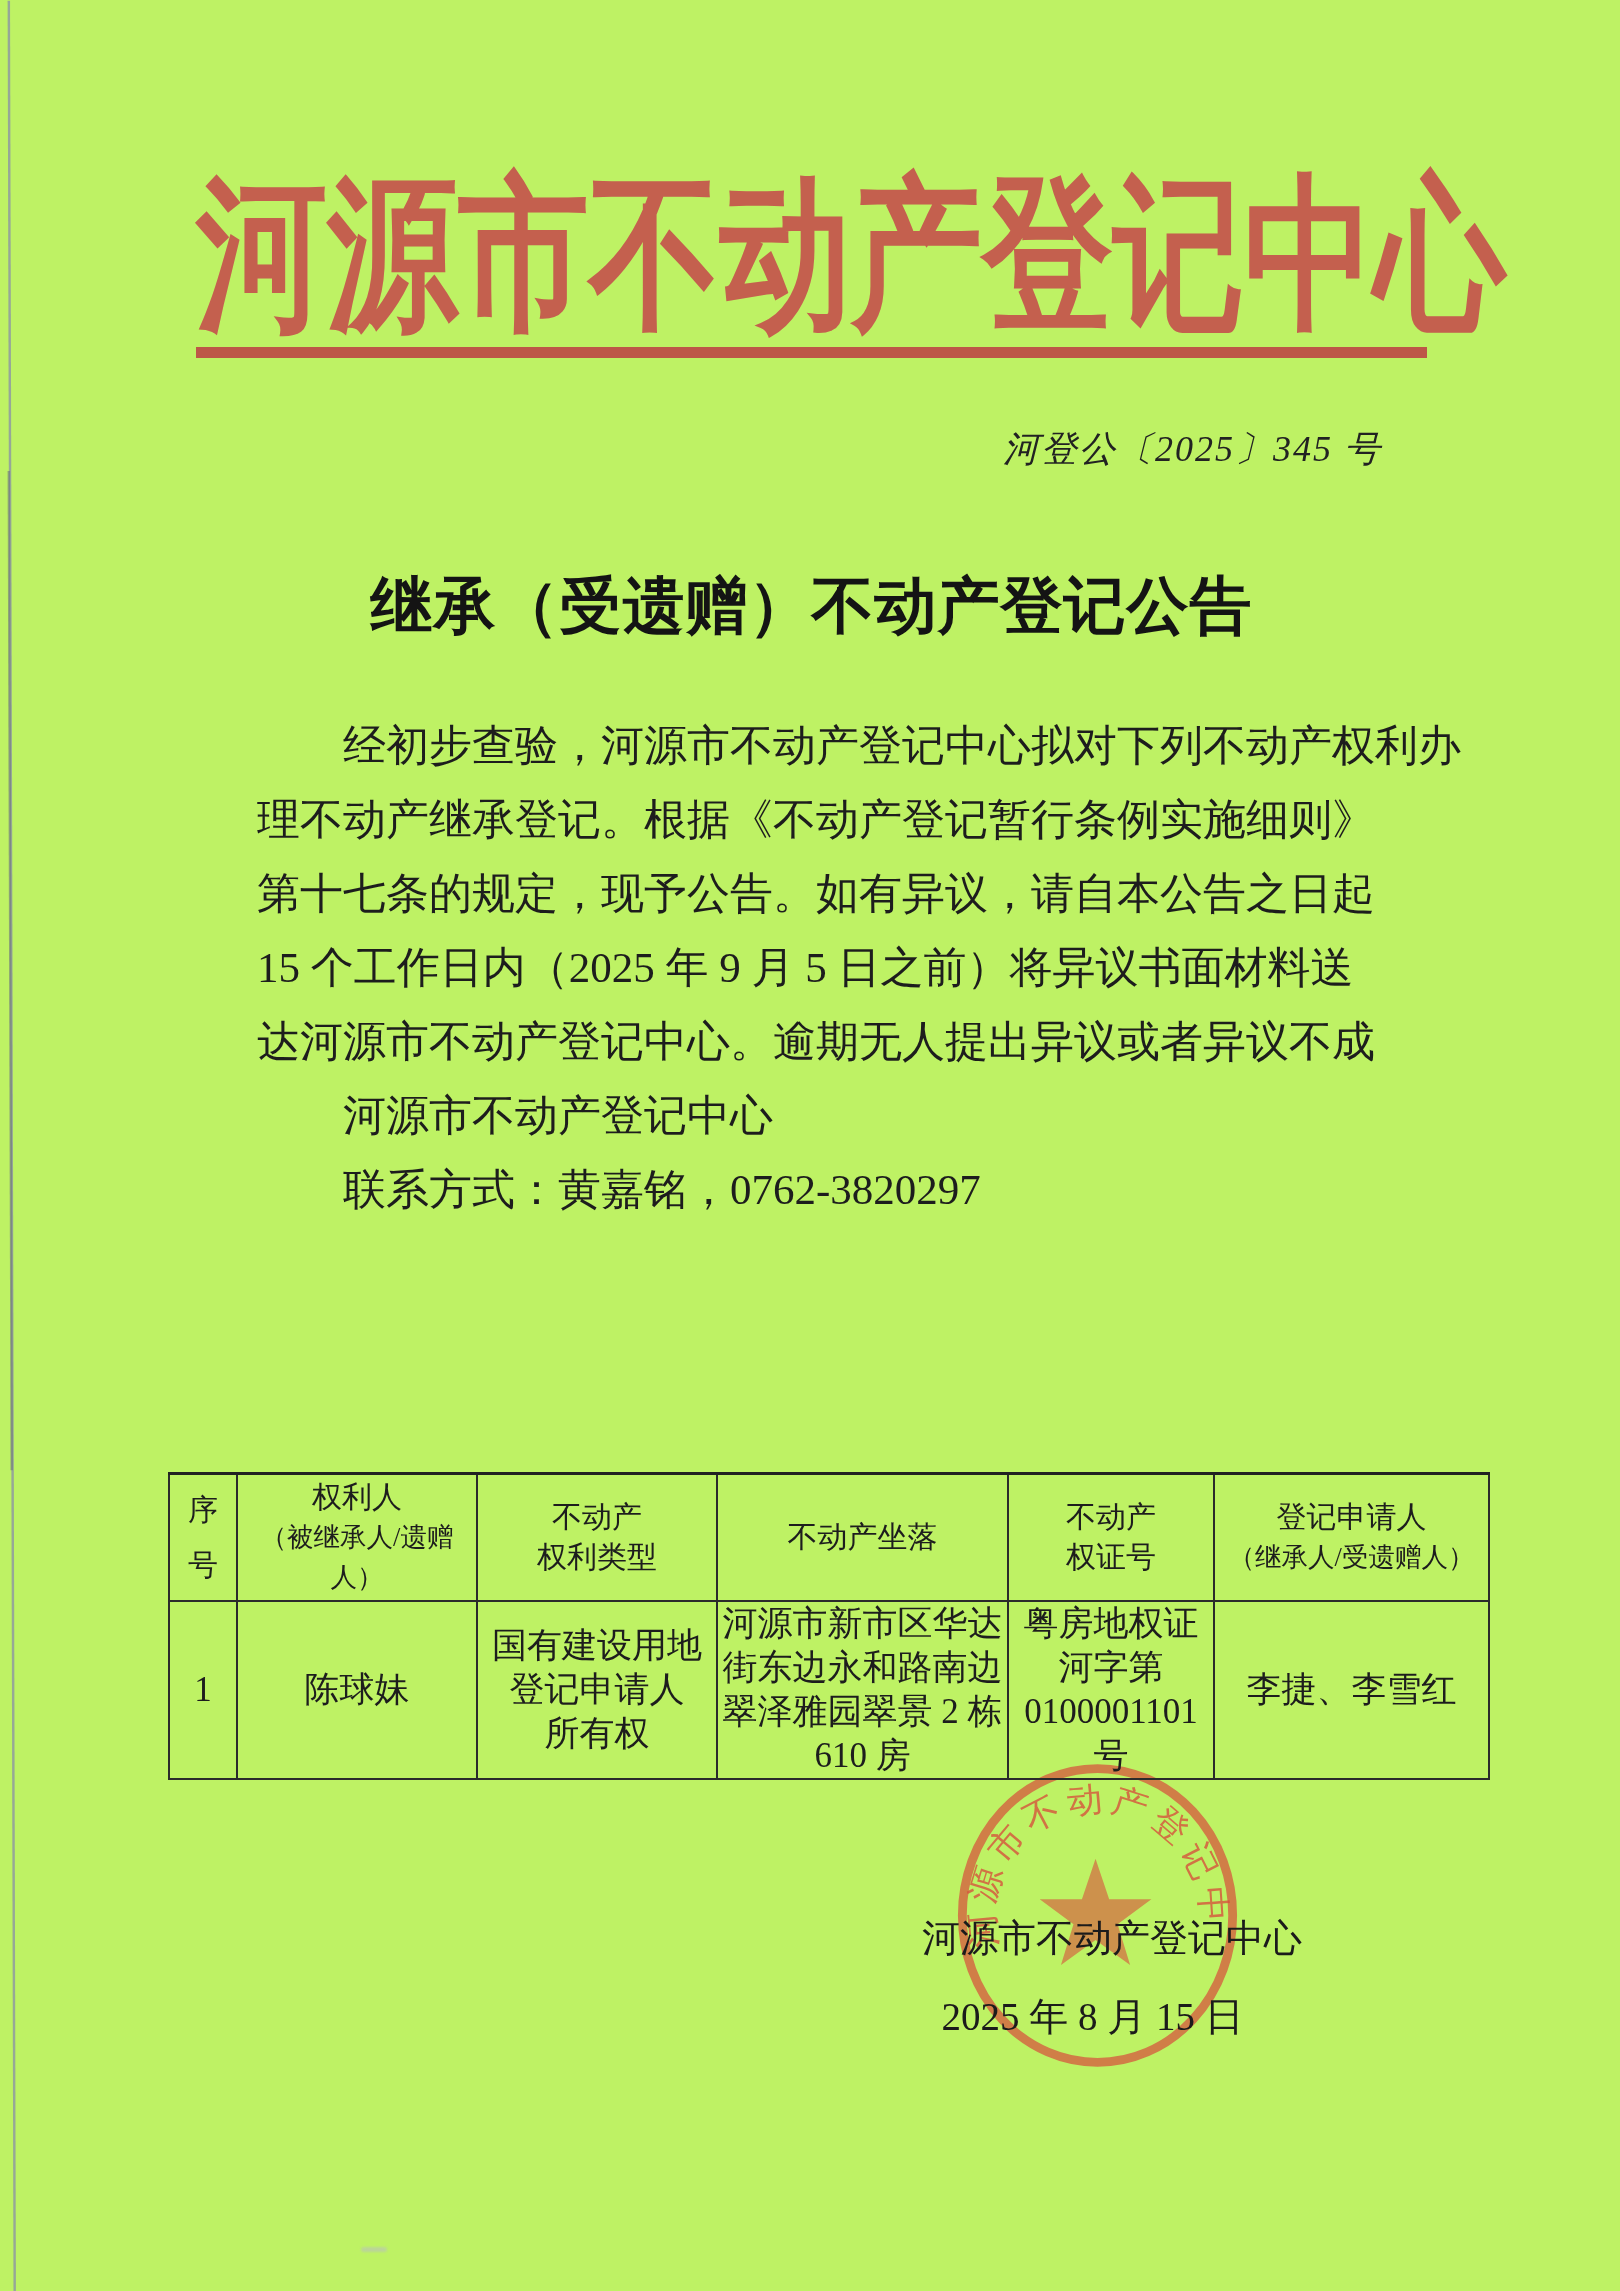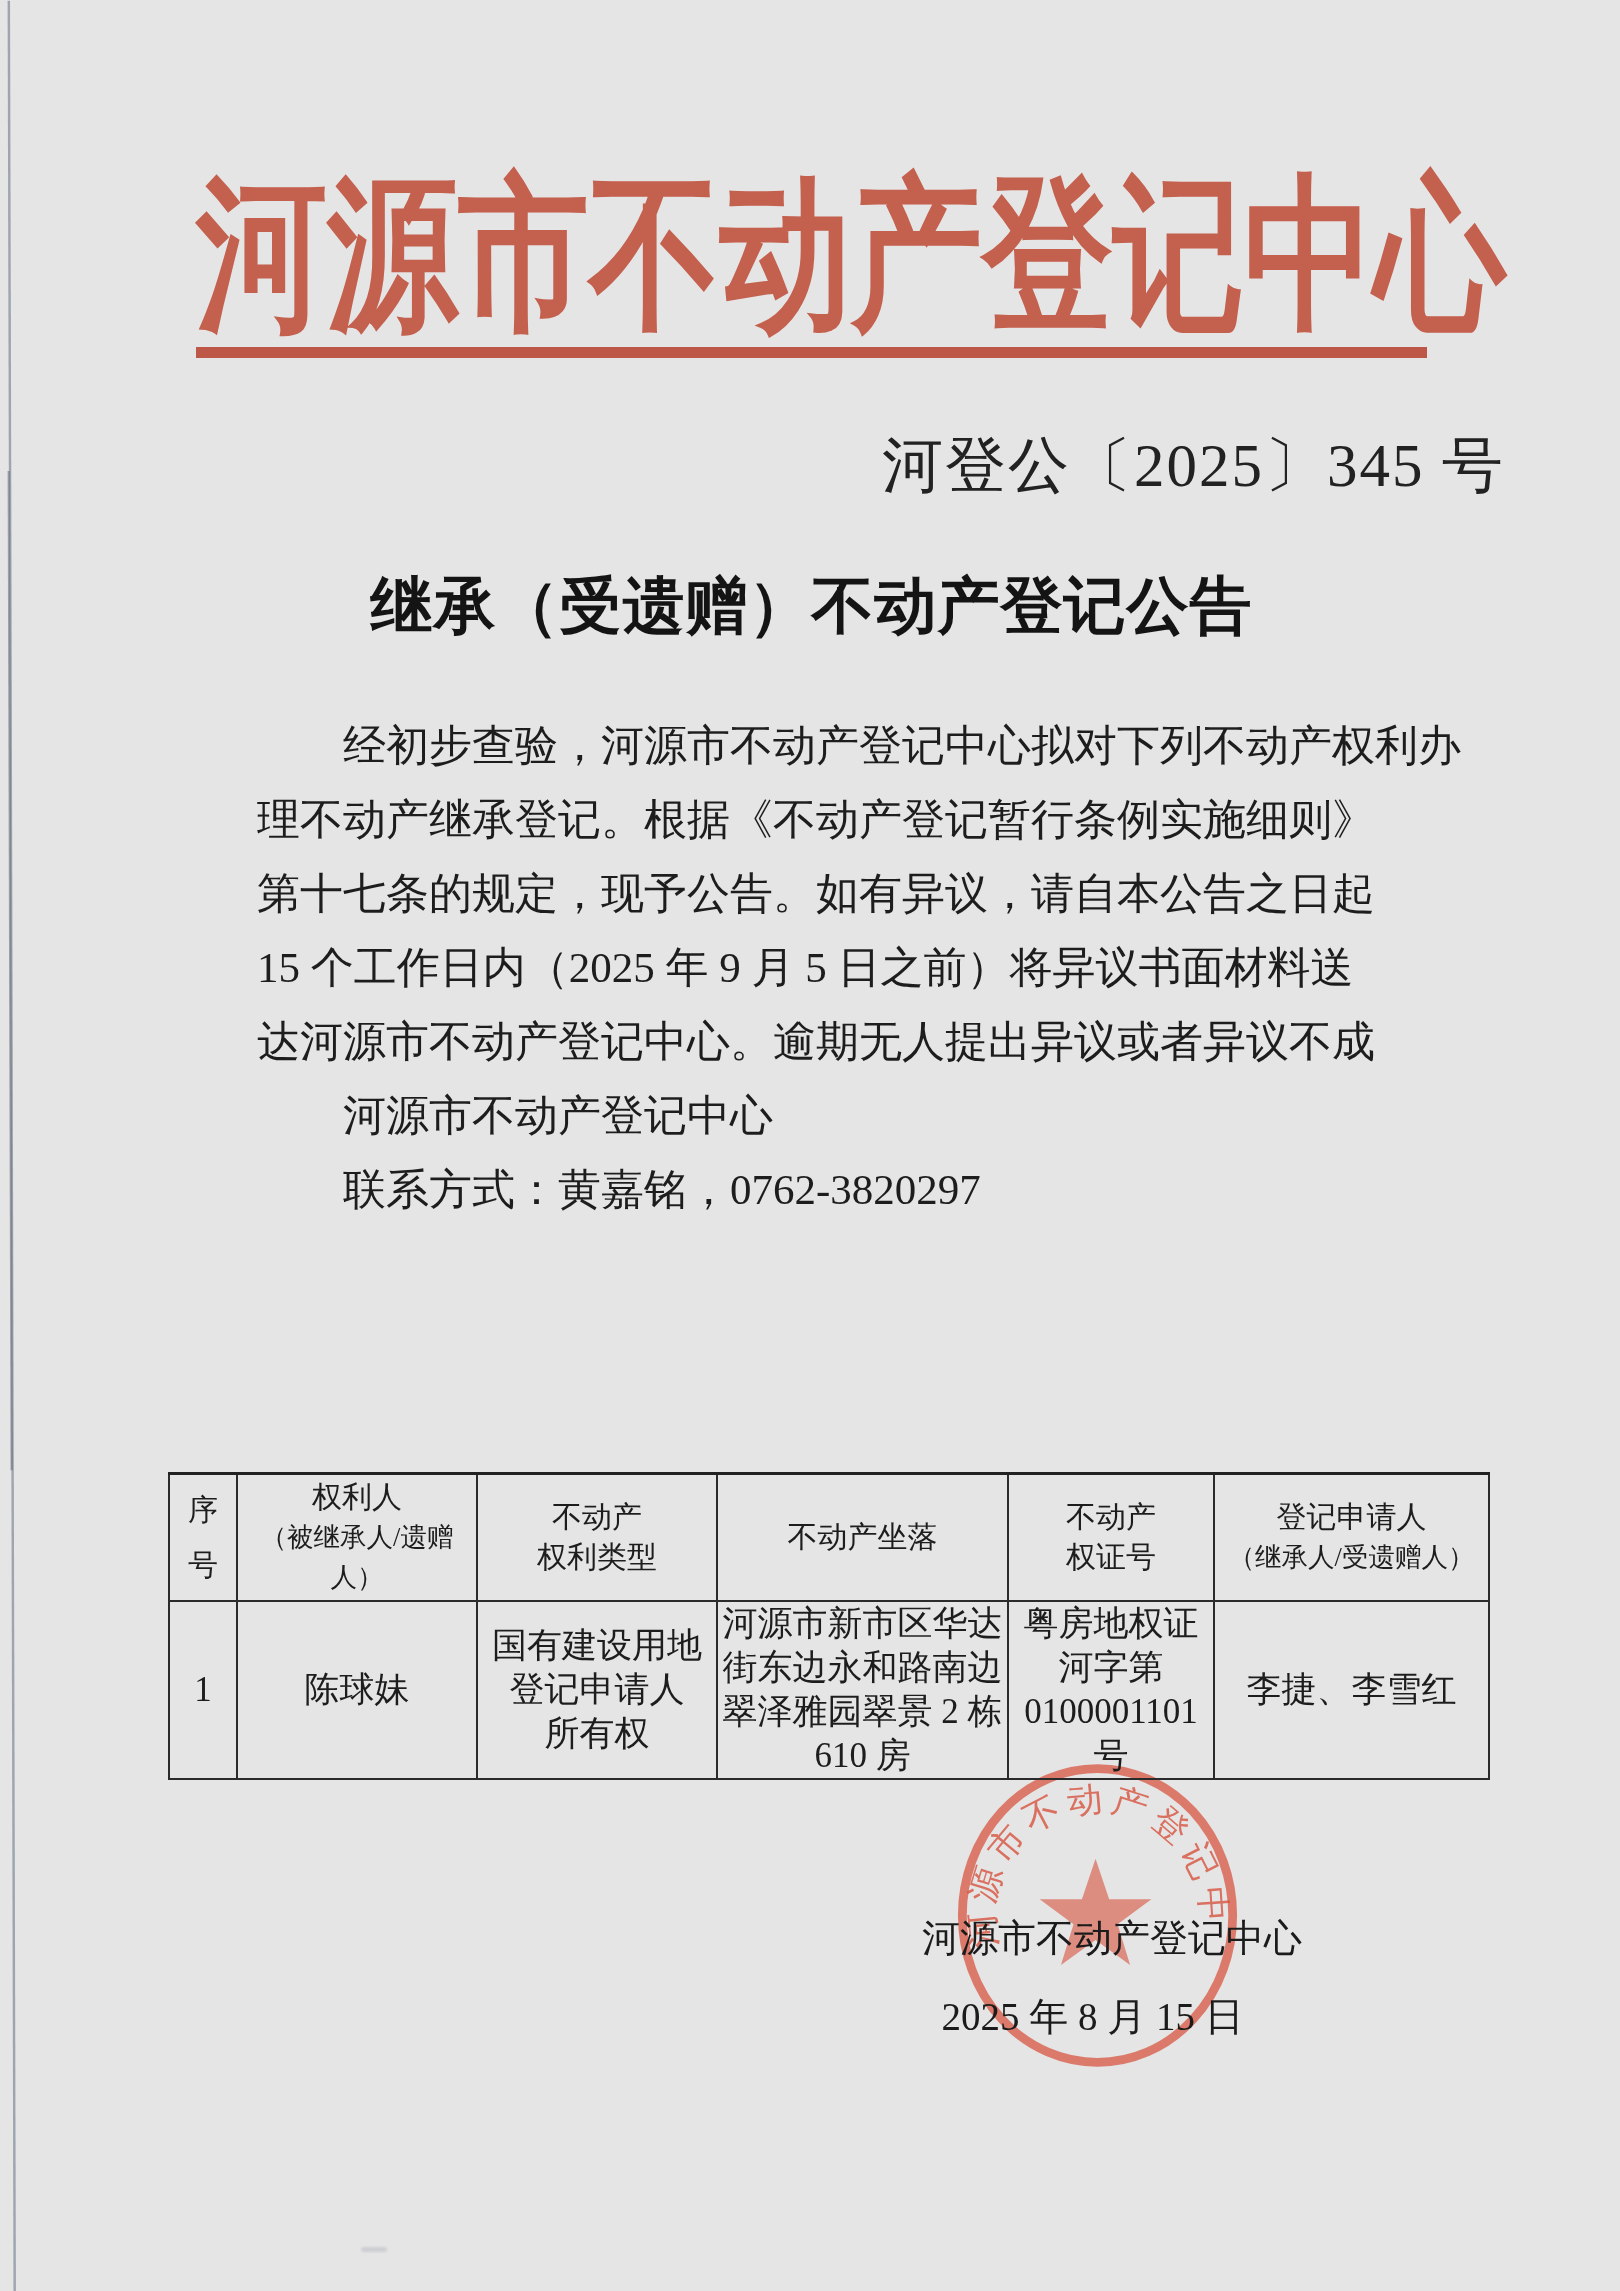--- a/index.html
+++ b/index.html
@@ -1,19 +1,19 @@
 <!DOCTYPE html>
 <html lang="zh"><head>
 <meta charset="utf-8">
 <style>
   html,body{margin:0;padding:0;background:#ffffff;}
   .sheet{
     position:relative;
     width:1620px;height:2292px;
-    background:#e5e5e5;
+    background:#bef264;
     font-family:"Liberation Serif","DejaVu Serif",serif;
     color:#1c1c1c;
     overflow:hidden;
   }
   
   .scan-edge{position:absolute;left:0;top:0;width:19.6px;height:2292px;pointer-events:none;}
   .scan-smudge{position:absolute;left:361px;top:2247px;width:25.5px;height:4.9px;
     background:#b9bec4;border-radius:2.9px;opacity:.55;filter:blur(1px);}
   
   .org-header{
@@ -22,22 +22,23 @@
     font-size:131px;font-weight:bold;
     letter-spacing:0px;
     color:#c4604e;
     transform:scaleY(1.28);transform-origin:center top;
     white-space:nowrap;
   }
   .red-rule{position:absolute;left:196px;top:347px;width:1231px;height:10.8px;background:#bd5747;}
   
   .doc-number{
     position:absolute;left:882px;top:425px;width:500px;
-    text-align:right;font-size:61px;letter-spacing:2px;color:#222;
+    text-align:right;font-size:36px;letter-spacing:2px;color:#222;
     white-space:nowrap;
+    font-style:italic;
   }
   .doc-title{
     position:absolute;left:196px;top:564px;width:1231px;
     text-align:center;font-size:62px;font-weight:bold;color:#141414;
     letter-spacing:1px;white-space:nowrap;
   }
   
   .body-text{
     position:absolute;left:257px;top:709px;width:1137px;
     font-size:43px;line-height:74px;color:#1d1d1d;

